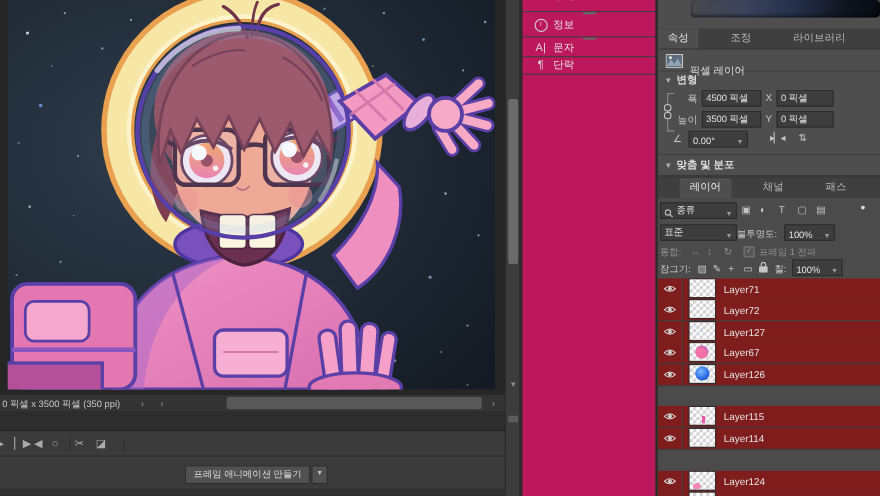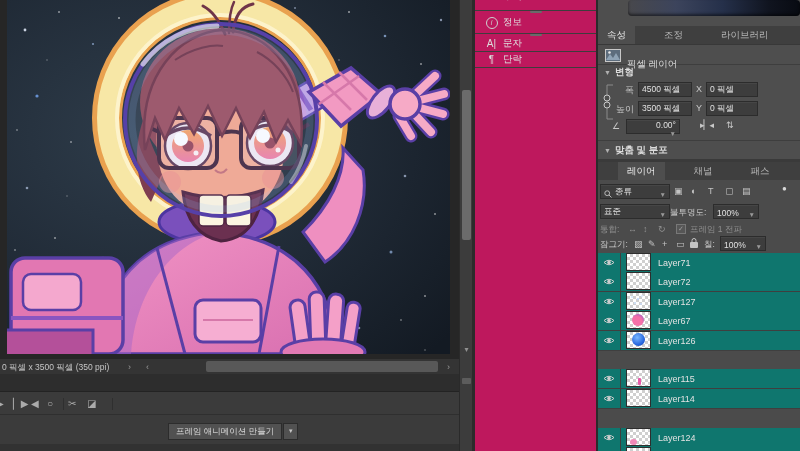--- a/index.html
+++ b/index.html
@@ -64,21 +64,21 @@
   
   #layers-tabs{top:162px;padding-left:20px;}
   #layers-body{left:0;top:180px;width:202px;height:271px;background:#4b4b4b;overflow:hidden;}
   .lrow-label{position:absolute;font-size:8.5px;color:#c8c8c8;}
   .dim{color:#8f8f8f !important;}
   .mini-icon{position:absolute;color:#c4c4c4;font-size:9px;line-height:12px;}
   #filter-toggle{left:184px;top:4px;color:#d8d8d8;font-size:8px;}
   .checkbox{position:absolute;width:8px;height:8px;background:#565656;border:1px solid #787878;
     color:#9c9c9c;font-size:7px;line-height:8px;text-align:center;}
   #layer-list{position:absolute;left:0;top:73px;width:202px;height:198px;overflow:hidden;}
-  .layer-row{position:absolute;left:0;width:202px;height:19px;border-bottom:1px solid #3f3f3f;background:#0f766e;}
+  .layer-row{position:absolute;left:0;width:202px;height:19px;border-bottom:1px solid #3f3f3f;background:#7f1d1d;}
   .eye-cell{position:absolute;left:0;top:0;width:22px;height:19px;border-right:1px solid #3f3f3f;
     display:flex;align-items:center;justify-content:center;}
   .thumb{position:absolute;left:29px;top:1px;width:23px;height:16px;
     background-color:#fff;
     background-image:linear-gradient(45deg,#cfcfcf 25%,transparent 25%,transparent 75%,#cfcfcf 75%),
                      linear-gradient(45deg,#cfcfcf 25%,transparent 25%,transparent 75%,#cfcfcf 75%);
     background-size:6px 6px;background-position:0 0,3px 3px;
     box-shadow:0 0 0 1px #2e2e2e;overflow:hidden;}
   .thumb::after{content:"";position:absolute;}
   .t-planet-pink::after{left:5px;top:2px;width:12px;height:12px;border-radius:50%;
@@ -369,21 +369,21 @@
   <span class="t-label" style="left:10px;top:103px;width:26px;">높이</span>
   <div class="field" style="left:40px;top:101px;width:46px;">
       <span>3500 픽셀</span>
     </div>
   <span class="t-label" style="left:94px;top:103px;width:10px;">Y</span>
   <div class="field" style="left:108px;top:101px;width:44px;">
       <span>0 픽셀</span>
     </div>
 
   <span class="t-label" style="left:12px;top:121px;width:10px;">∠</span>
-  <div class="field" style="left:28px;top:119px;width:46px;flex-direction:column;">
+  <div class="field" style="left:28px;top:119px;width:46px;">
       <span>0.00°</span>
       <span class="dd">▼</span>
     </div>
   <span class="flipicon" style="left:102px;">▸▏◂</span>
   <span class="flipicon" style="left:128px;">⇅</span>
 
   <div class="abs" id="sep1"></div>
   <div class="sec-header" style="top:144px;"><span class="sec-arrow">▼</span><span>맞춤 및 분포</span></div>
   <div class="abs" id="sep2"></div>
 

